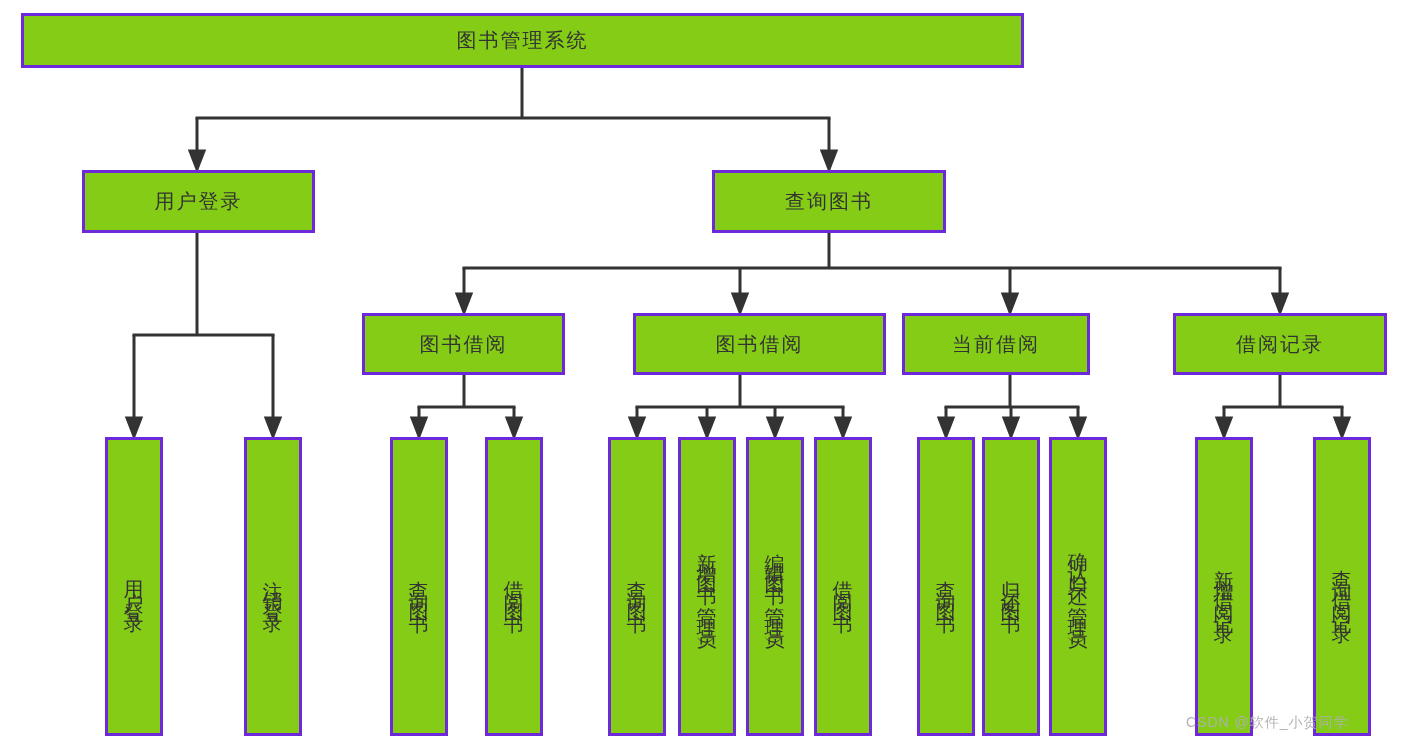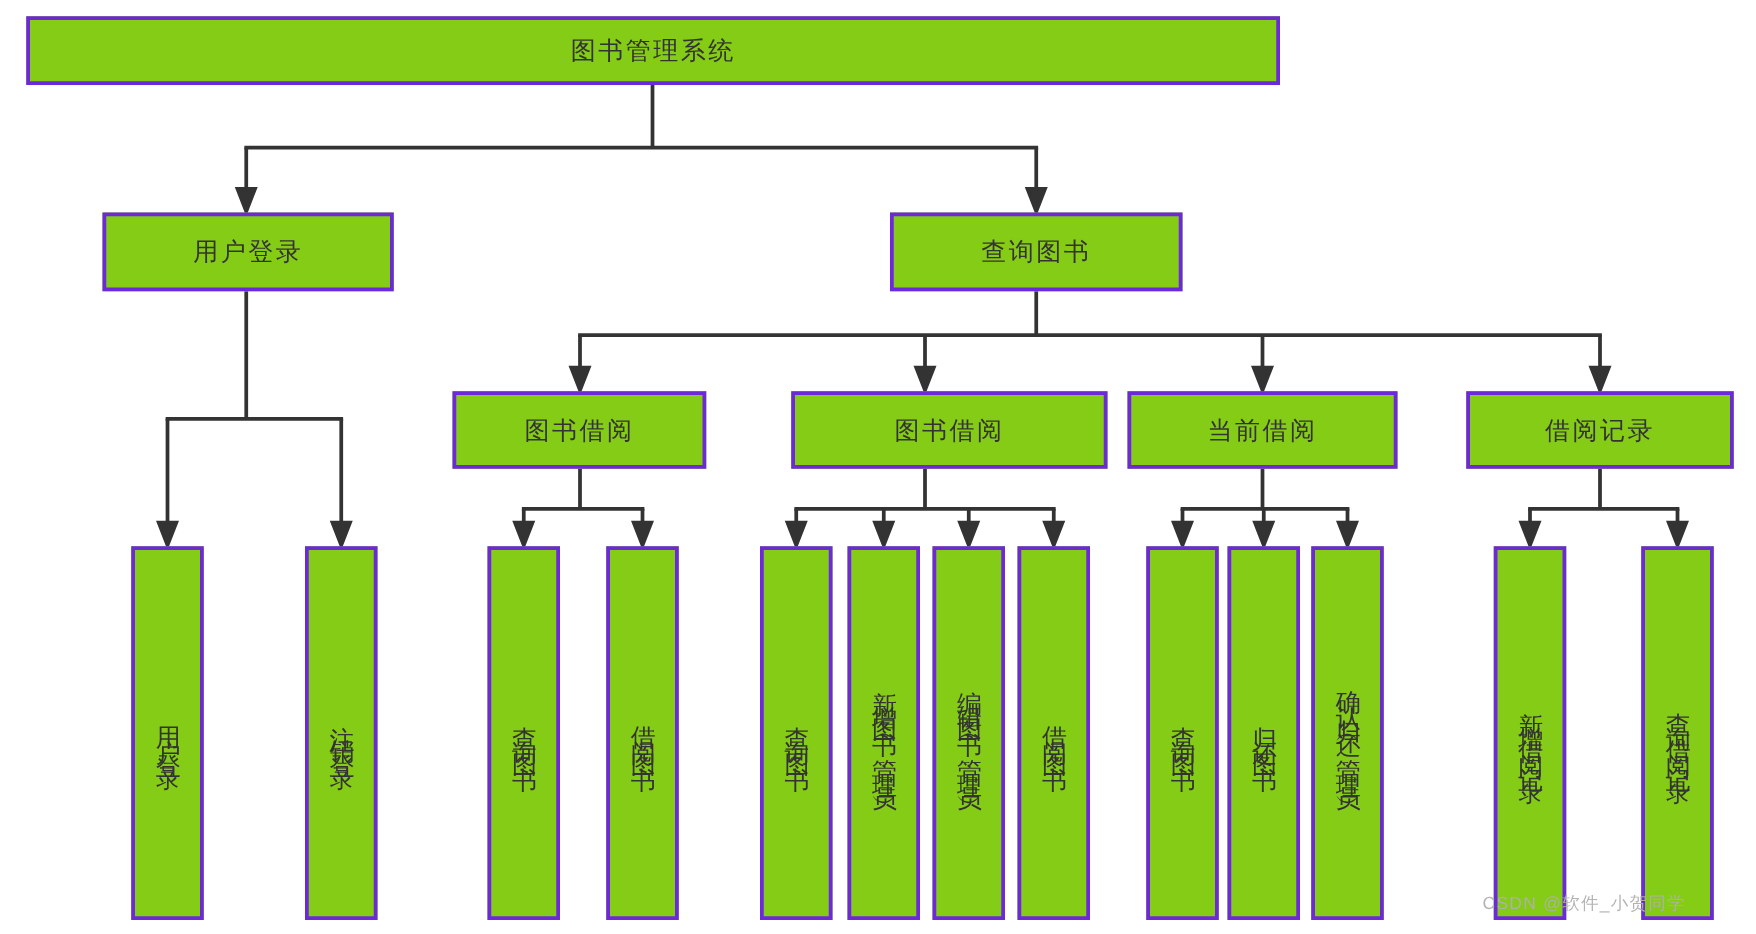--- a/index.html
+++ b/index.html
@@ -152,21 +152,21 @@
   <div class="box" style="left:712px; top:170px; width:234px; height:63px;">
     <span class="lbl">查询图书</span>
   </div>
 
   <div class="box" style="left:362px; top:313px; width:203px; height:62px;">
     <span class="lbl">图书借阅</span>
   </div>
   <div class="box" style="left:633px; top:313px; width:253px; height:62px;">
     <span class="lbl">图书借阅</span>
   </div>
-  <div class="box" style="left:902px; top:313px; width:216px; height:62px;">
+  <div class="box" style="left:902px; top:313px; width:188px; height:62px;">
     <span class="lbl">当前借阅</span>
   </div>
   <div class="box" style="left:1173px; top:313px; width:214px; height:62px;">
     <span class="lbl">借阅记录</span>
   </div>
 
   <div class="box leaf" style="left:105px; top:437px; width:58px; height:299px;">
     <span class="lbl">用户登录</span>
   </div>
   <div class="box leaf" style="left:244px; top:437px; width:58px; height:299px;">

